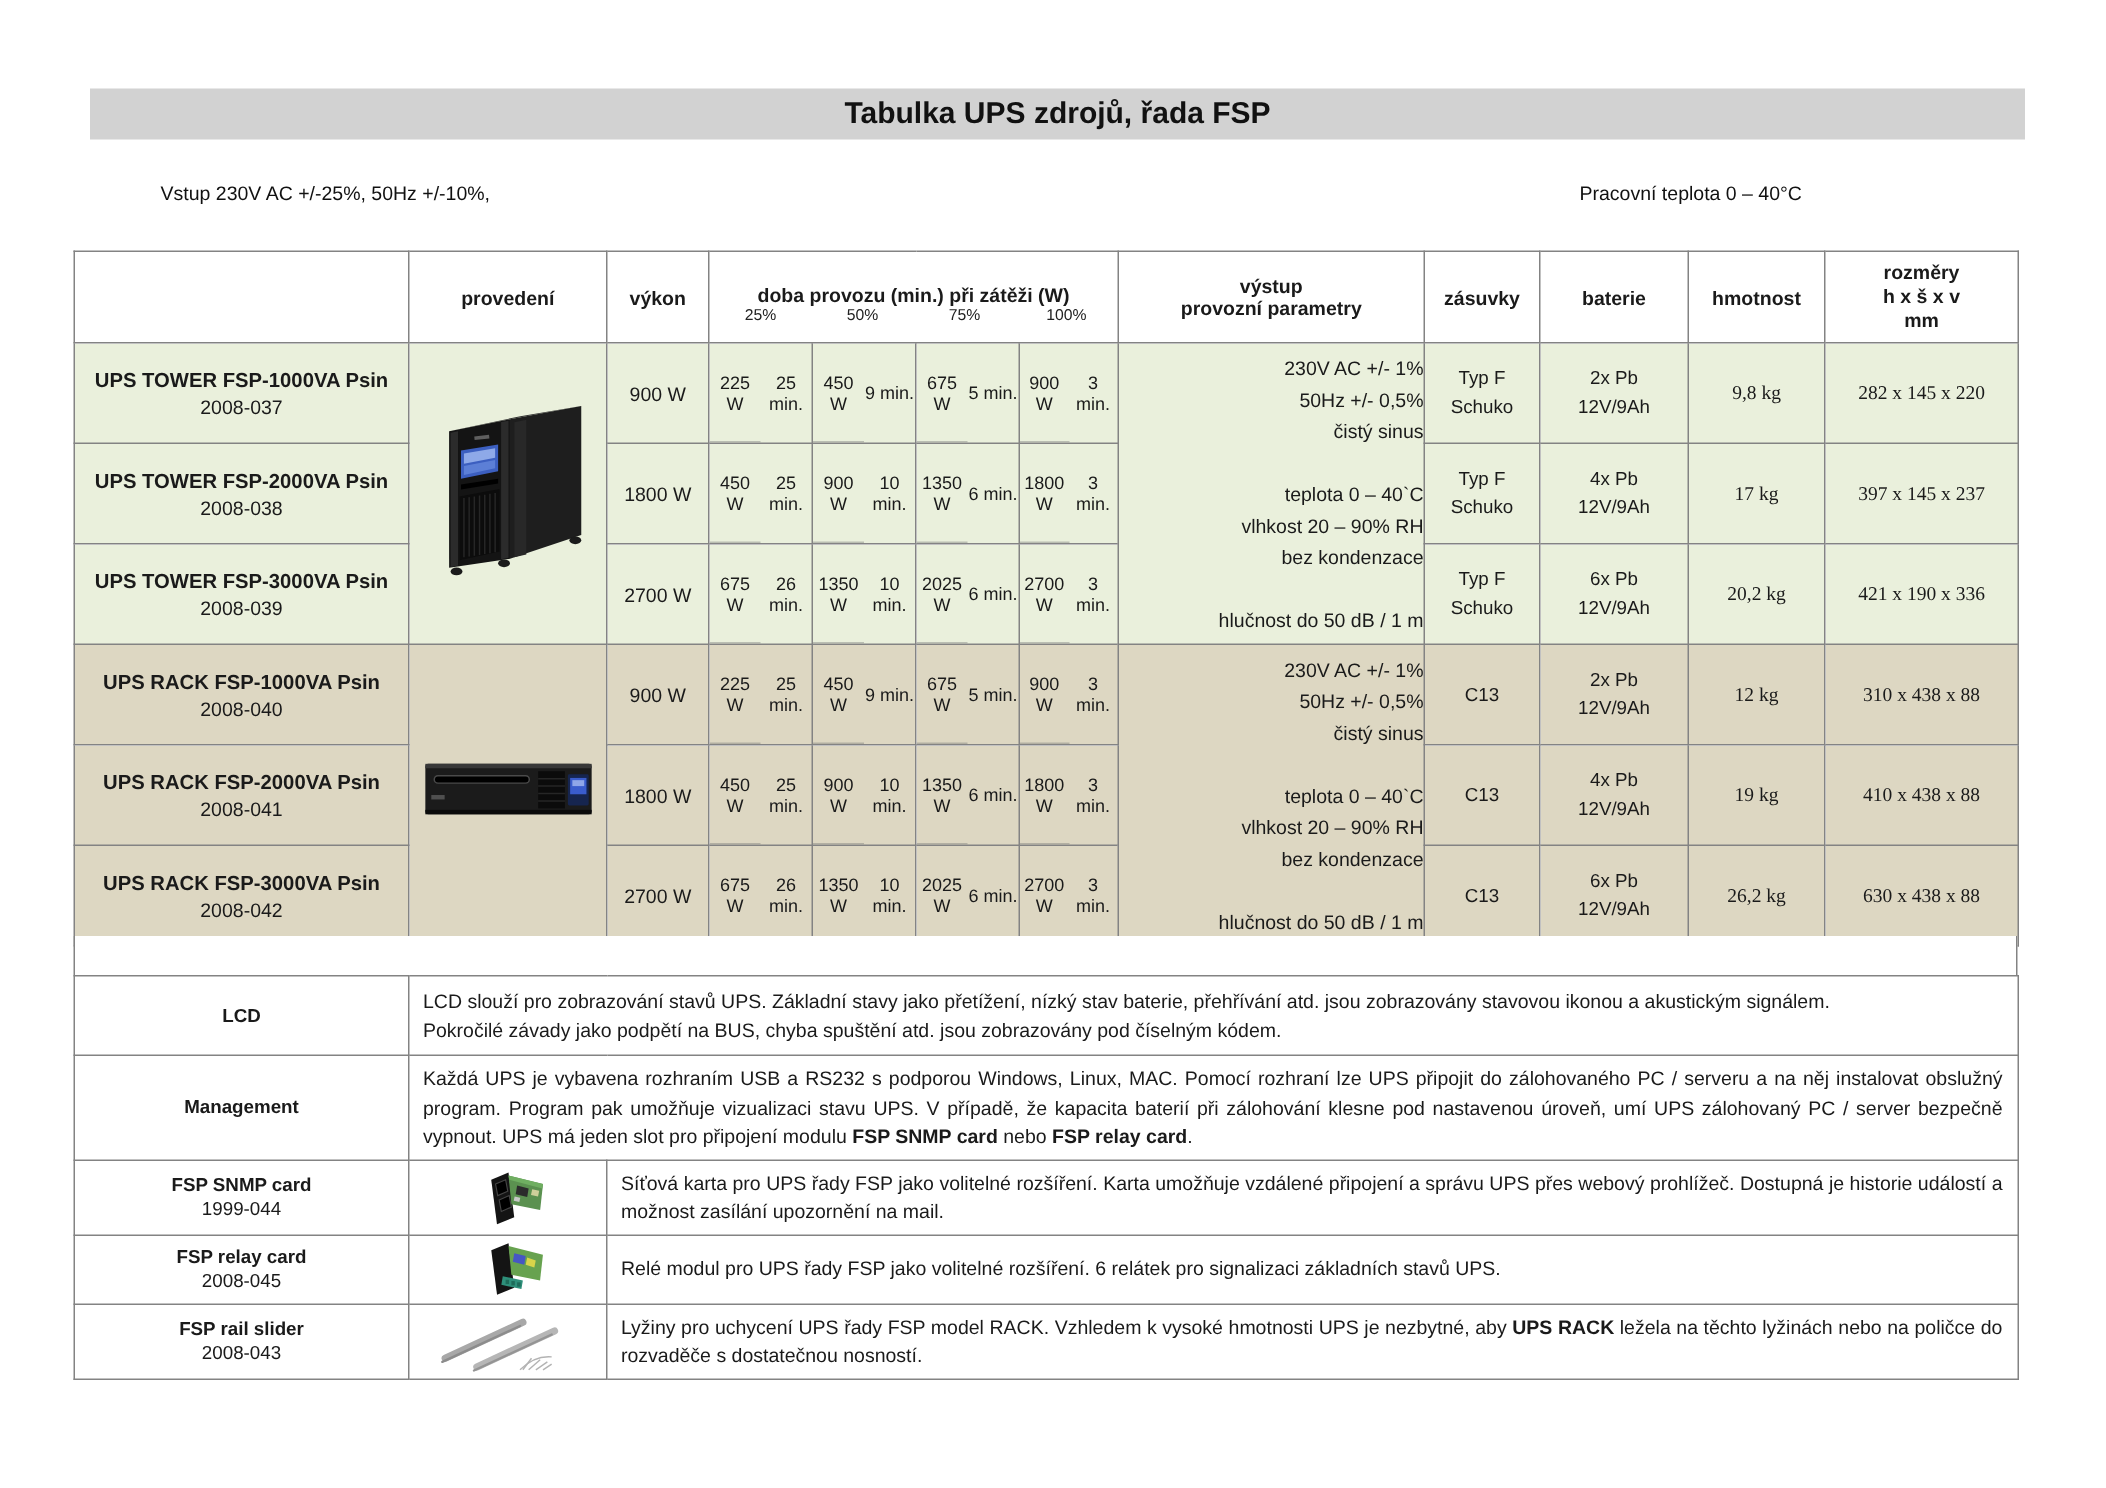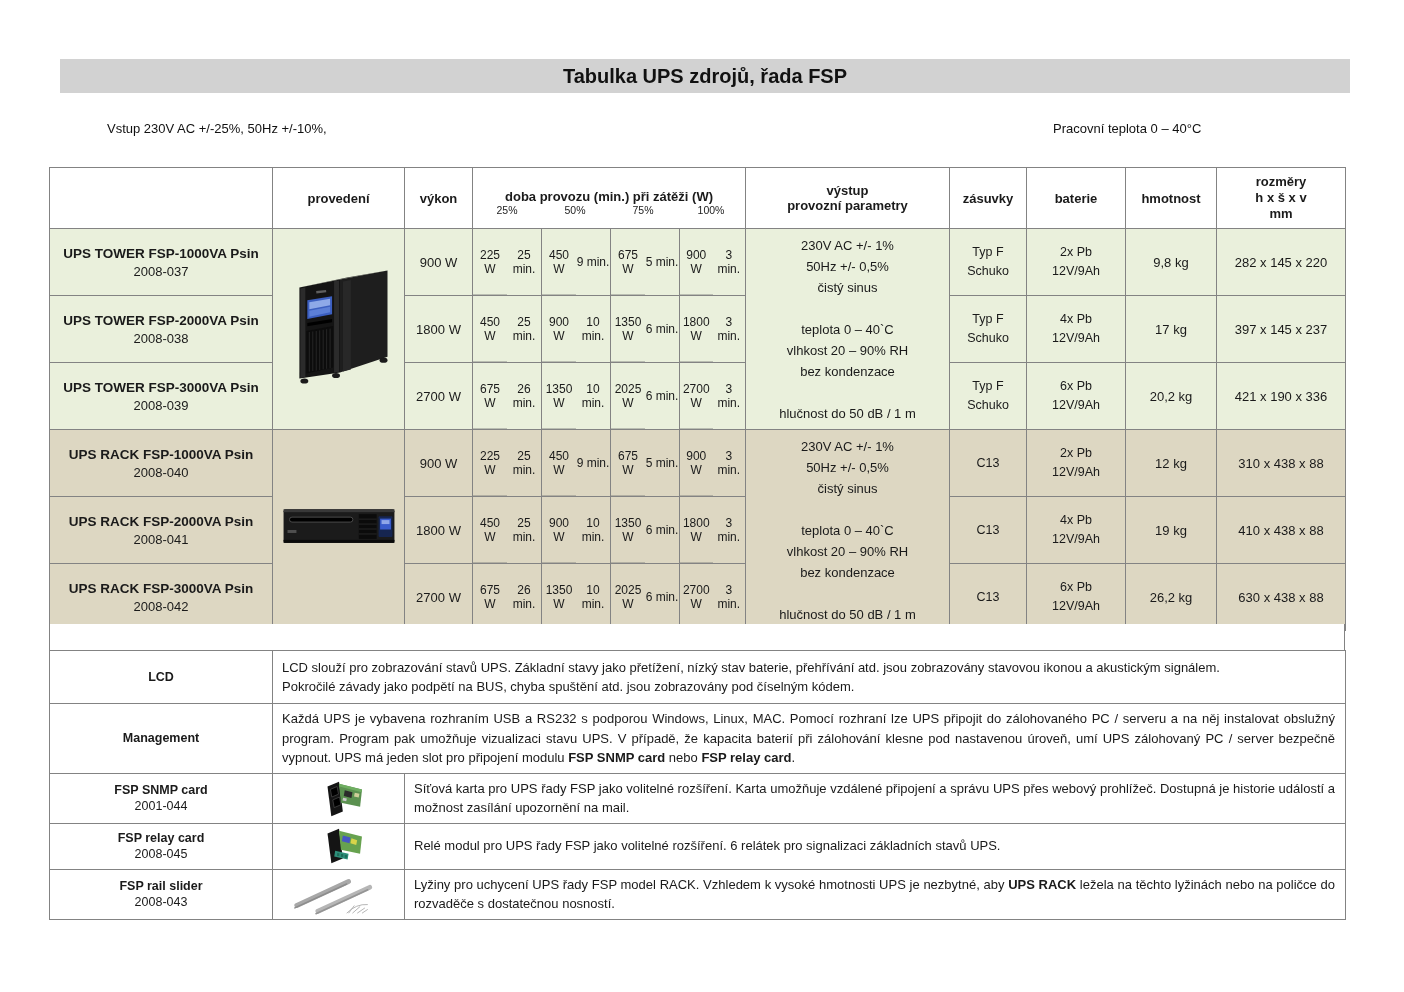--- a/index.html
+++ b/index.html
@@ -32,23 +32,23 @@
 
   .c-name .nm{font-weight:bold;font-size:13.5px;}
   .c-name .cd{font-size:13px;margin-top:3px;}
   .c-img{padding:0;}
   .c-img svg{display:block;margin:0 auto;}
   .c-pw{font-size:13px;}
   .load-wrap{display:flex;flex-direction:row;height:66px;}
   .load-wrap .lw,.load-wrap .lt{flex:1;display:flex;align-items:center;justify-content:center;
       font-size:12px;}
   .load-wrap .lw{border-bottom:1px solid rgba(115,115,115,0.40);}
-  .c-out div{height:21px;line-height:21px;font-size:13px;}
+  .c-out div{height:21px;line-height:21px;font-size:13px;text-align:right;}
   .c-sock div,.c-batt div{line-height:19px;font-size:12.5px;}
-  .c-wt,.c-dim{font-size:12.5px;}
+  .c-wt,.c-dim{font-size:12.5px;font-family:Liberation Serif, serif;}
 
   .gap-strip{position:absolute;left:49px;top:624px;width:1294px;height:26px;
       border-left:1px solid #838383;border-right:1px solid #838383;background:#fff;}
 
   table.info{position:absolute;left:49px;top:650px;width:1296px;border:1px solid #5e5e5e;}
   table.info td{border:1px solid #838383;vertical-align:middle;font-size:13px;}
   td.lbl{text-align:center;padding:0 4px;}
   td.lbl .nm{font-weight:bold;font-size:12.5px;}
   td.lbl .cd{font-size:12.5px;margin-top:2px;}
   td.txt{padding:5px 10px 5px 9px;line-height:19.5px;text-align:left;}
@@ -453,21 +453,21 @@
     <tr class="r-mgmt">
       <td class="lbl">
         <div class="nm">Management</div>
       </td>
       <td class="txt just" colspan="2"><span>Každá UPS je vybavena rozhraním USB a RS232 s podporou Windows, Linux, MAC. Pomocí rozhraní lze UPS připojit do zálohovaného PC / serveru a na něj instalovat obslužný program. Program pak umožňuje vizualizaci stavu UPS. V případě, že kapacita baterií při zálohování klesne pod nastavenou úroveň, umí UPS zálohovaný PC / server bezpečně vypnout. UPS má jeden slot pro připojení modulu </span><b>FSP SNMP card</b><span> nebo </span><b>FSP relay card</b><span>.</span></td>
     </tr>
 
     <tr class="r-snmp">
       <td class="lbl">
         <div class="nm">FSP SNMP card</div>
-        <div class="cd">2001-044</div>
+        <div class="cd">1999-044</div>
       </td>
       <td class="cimg">
         <svg viewBox="0 0 132 49" width="132" height="47">
           <polygon points="54,12 66,7 70,38 58,43" fill="#141414"></polygon>
           <polygon points="57,15 64,12 65.5,20 58.5,23" fill="#000" stroke="#454545" stroke-width="0.8"></polygon>
           <polygon points="59.5,26 66.5,23 68,31 61,34" fill="#000" stroke="#454545" stroke-width="0.8"></polygon>
           <polygon points="66,9 90,15 88,33 68,29" fill="#5b9150"></polygon>
           <polygon points="66,9 90,15 89.5,18 66.5,12" fill="#6fae61"></polygon>
           <polygon points="72,16 80,18 79,24 71,22" fill="#2b2b2b"></polygon>
           <rect x="82" y="19" width="5" height="4" fill="#cfcf9a" transform="rotate(12 84 21)"></rect>

